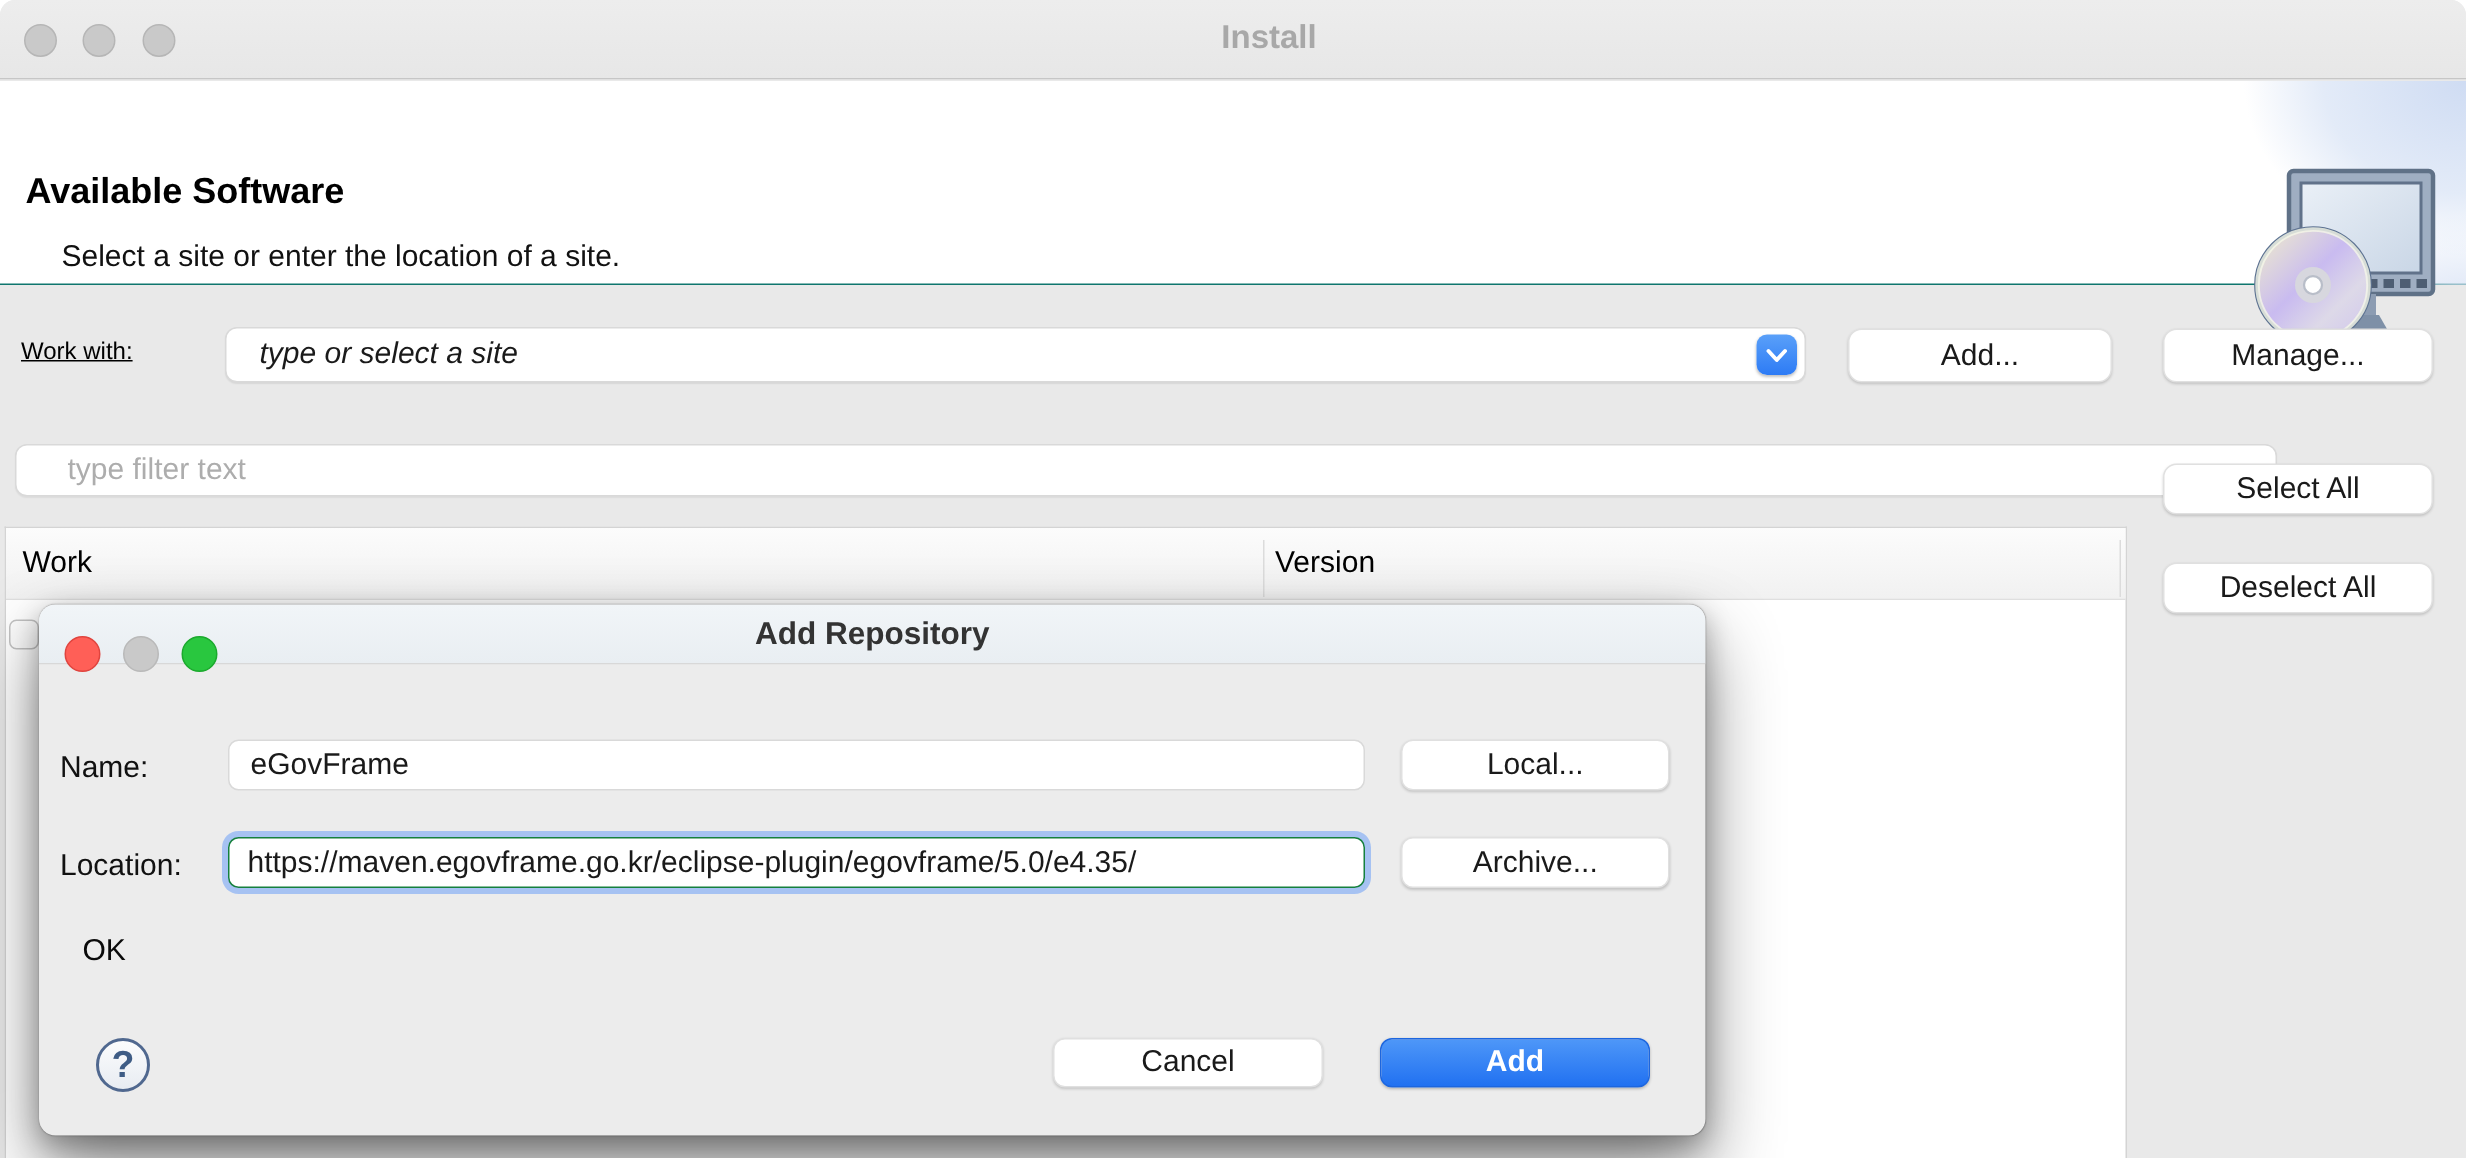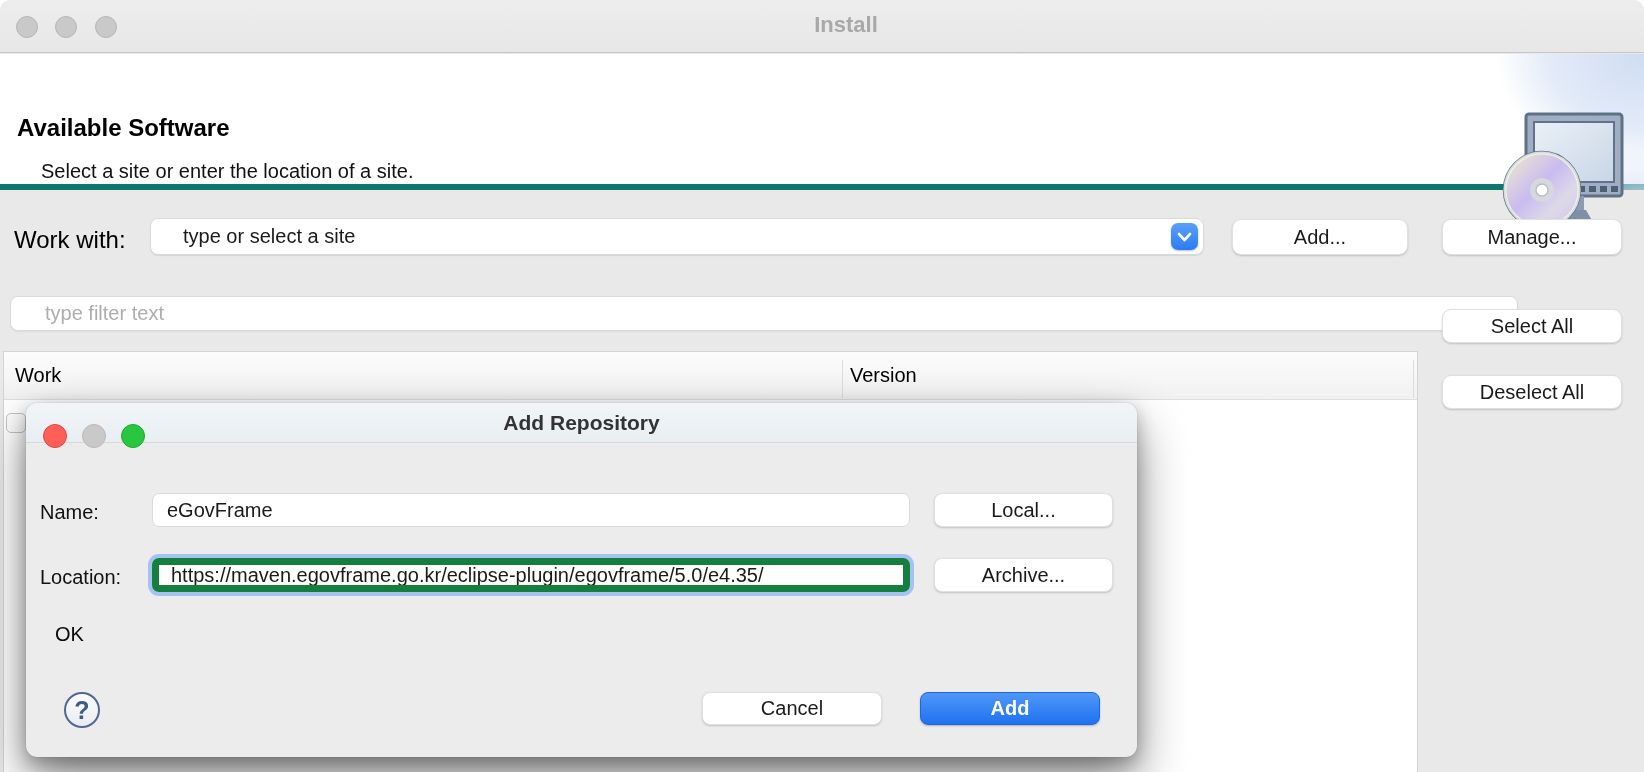--- a/index.html
+++ b/index.html
@@ -17,21 +17,21 @@
   .titlebar .win-title{
     position:absolute; left:0; right:0; top:12px; text-align:center;
     font-size:22px; font-weight:bold; color:#A8A8A8;padding-left:48px;
   }
   .light{ position:absolute; top:16px; width:22px; height:22px; border-radius:50%; }
   .light.inactive{ background:#C9C9C9; border:1px solid #B6B6B6; }
   .tl1{ left:16px; } .tl2{ left:55px; } .tl3{ left:95px; }
   
   .header{
     position:absolute; left:0; top:54px; width:1644px; height:136px;
-    background:#FFFFFF; border-bottom:6px solid #0f766e;
+    background:#FFFFFF; border-bottom:1px solid #0f766e;
   }
   .header-gradient{
     position:absolute; right:0; top:0; width:260px; height:136px;
     background:
       radial-gradient(190px 150px at 100% 0%, #CFDCF3 0%, #E3EBF8 50%, rgba(255,255,255,0) 78%),
       radial-gradient(120px 90px at 100% 115%, #D8E2F5 0%, rgba(255,255,255,0) 75%);
   }
   .page-title{ position:absolute; left:17px; top:60px; font-size:24px; font-weight:bold; color:#000; }
   .page-subtitle{ position:absolute; left:41px; top:106px; font-size:20px; color:#111; }
   .install-icon{ position:absolute; left:1482px; top:58px; }
@@ -40,22 +40,22 @@
     position:absolute; background:#FFFFFF; border:1px solid #E0E0E0; border-radius:9px;
     box-shadow:0 1px 2px rgba(0,0,0,0.18); font-size:20px; color:#1A1A1A;
     display:flex; align-items:center; justify-content:center; cursor:default;
   }
   .field{
     position:absolute; background:#FFFFFF; border:1px solid #D9D9D9; border-radius:8px;
     font-family:"Liberation Sans",sans-serif; font-size:20px; color:#1A1A1A; outline:none;
   }
   .field::placeholder{ color:#ADADAD; }
   
-  .work-with-label{ position:absolute; left:14px; top:226px; font-size:24px; color:#000; }
-  .combo{ left:150px; top:218px; width:1054px; height:37px; padding:0 44px 0 32px; box-shadow:0 1px 1px rgba(0,0,0,0.08); }
+  .work-with-label{ position:absolute; left:14px; top:226px; font-size:16px; color:#000;text-decoration:underline; }
+  .combo{ left:150px; top:218px; width:1054px; height:37px; padding:0 44px 0 22px; box-shadow:0 1px 1px rgba(0,0,0,0.08);font-style:italic; }
   .combo-chevron{
     position:absolute; left:1171px; top:223px; width:27px; height:27px; border-radius:7px;
     background:linear-gradient(#5AA0F9,#2D7BF5);
     display:flex; align-items:center; justify-content:center;
     box-shadow:0 1px 2px rgba(0,0,0,0.25);
   }
   .btn-add-site{ left:1232px; top:219px; width:176px; height:36px; }
   .btn-manage{ left:1442px; top:219px; width:180px; height:36px; }
   
   .filter{ left:10px; top:296px; width:1508px; height:35px; padding:0 16px 0 34px; box-shadow:0 1px 1px rgba(0,0,0,0.06); }
@@ -96,21 +96,21 @@
   .dlight{ position:absolute; top:21px; width:24px; height:24px; border-radius:50%; }
   .dl-close{ left:17px; background:#FF5F57; border:1px solid #E0443E; }
   .dl-min{ left:56px; background:#C9C9C9; border:1px solid #B9B9B9; }
   .dl-zoom{ left:95px; background:#29C73F; border:1px solid #1BAA2D; }
   .dlg-label{ position:absolute; font-size:20px; color:#111;text-align:right; }
   .lbl-name{ left:14px; top:98px; }
   .lbl-location{ left:14px; top:163px; }
   .dlg-field{ left:126px; width:758px; height:34px; padding:0 14px; border-radius:7px; }
   .fld-name{ top:90px; }
   .fld-location{
-    top:155px; border:7px solid #15803d;
+    top:155px; border:1px solid #15803d;
     box-shadow:0 0 0 4px rgba(110,160,248,0.55);
     padding:0 12px;
   }
   .dlg-btn{ border-radius:8px; height:34px; width:179px; left:908px; }
   .btn-local{ top:90px; } .btn-archive{ top:155px; }
   .status-text{ position:absolute; left:29px; top:220px; font-size:20px; color:#0A0A0A; }
   .help-btn{
     position:absolute; left:38px; top:289px; width:36px; height:36px; border-radius:50%;
     border:2.5px solid #50688F; background:linear-gradient(#FBFCFD,#E8ECF2);
     display:flex; align-items:center; justify-content:center;

